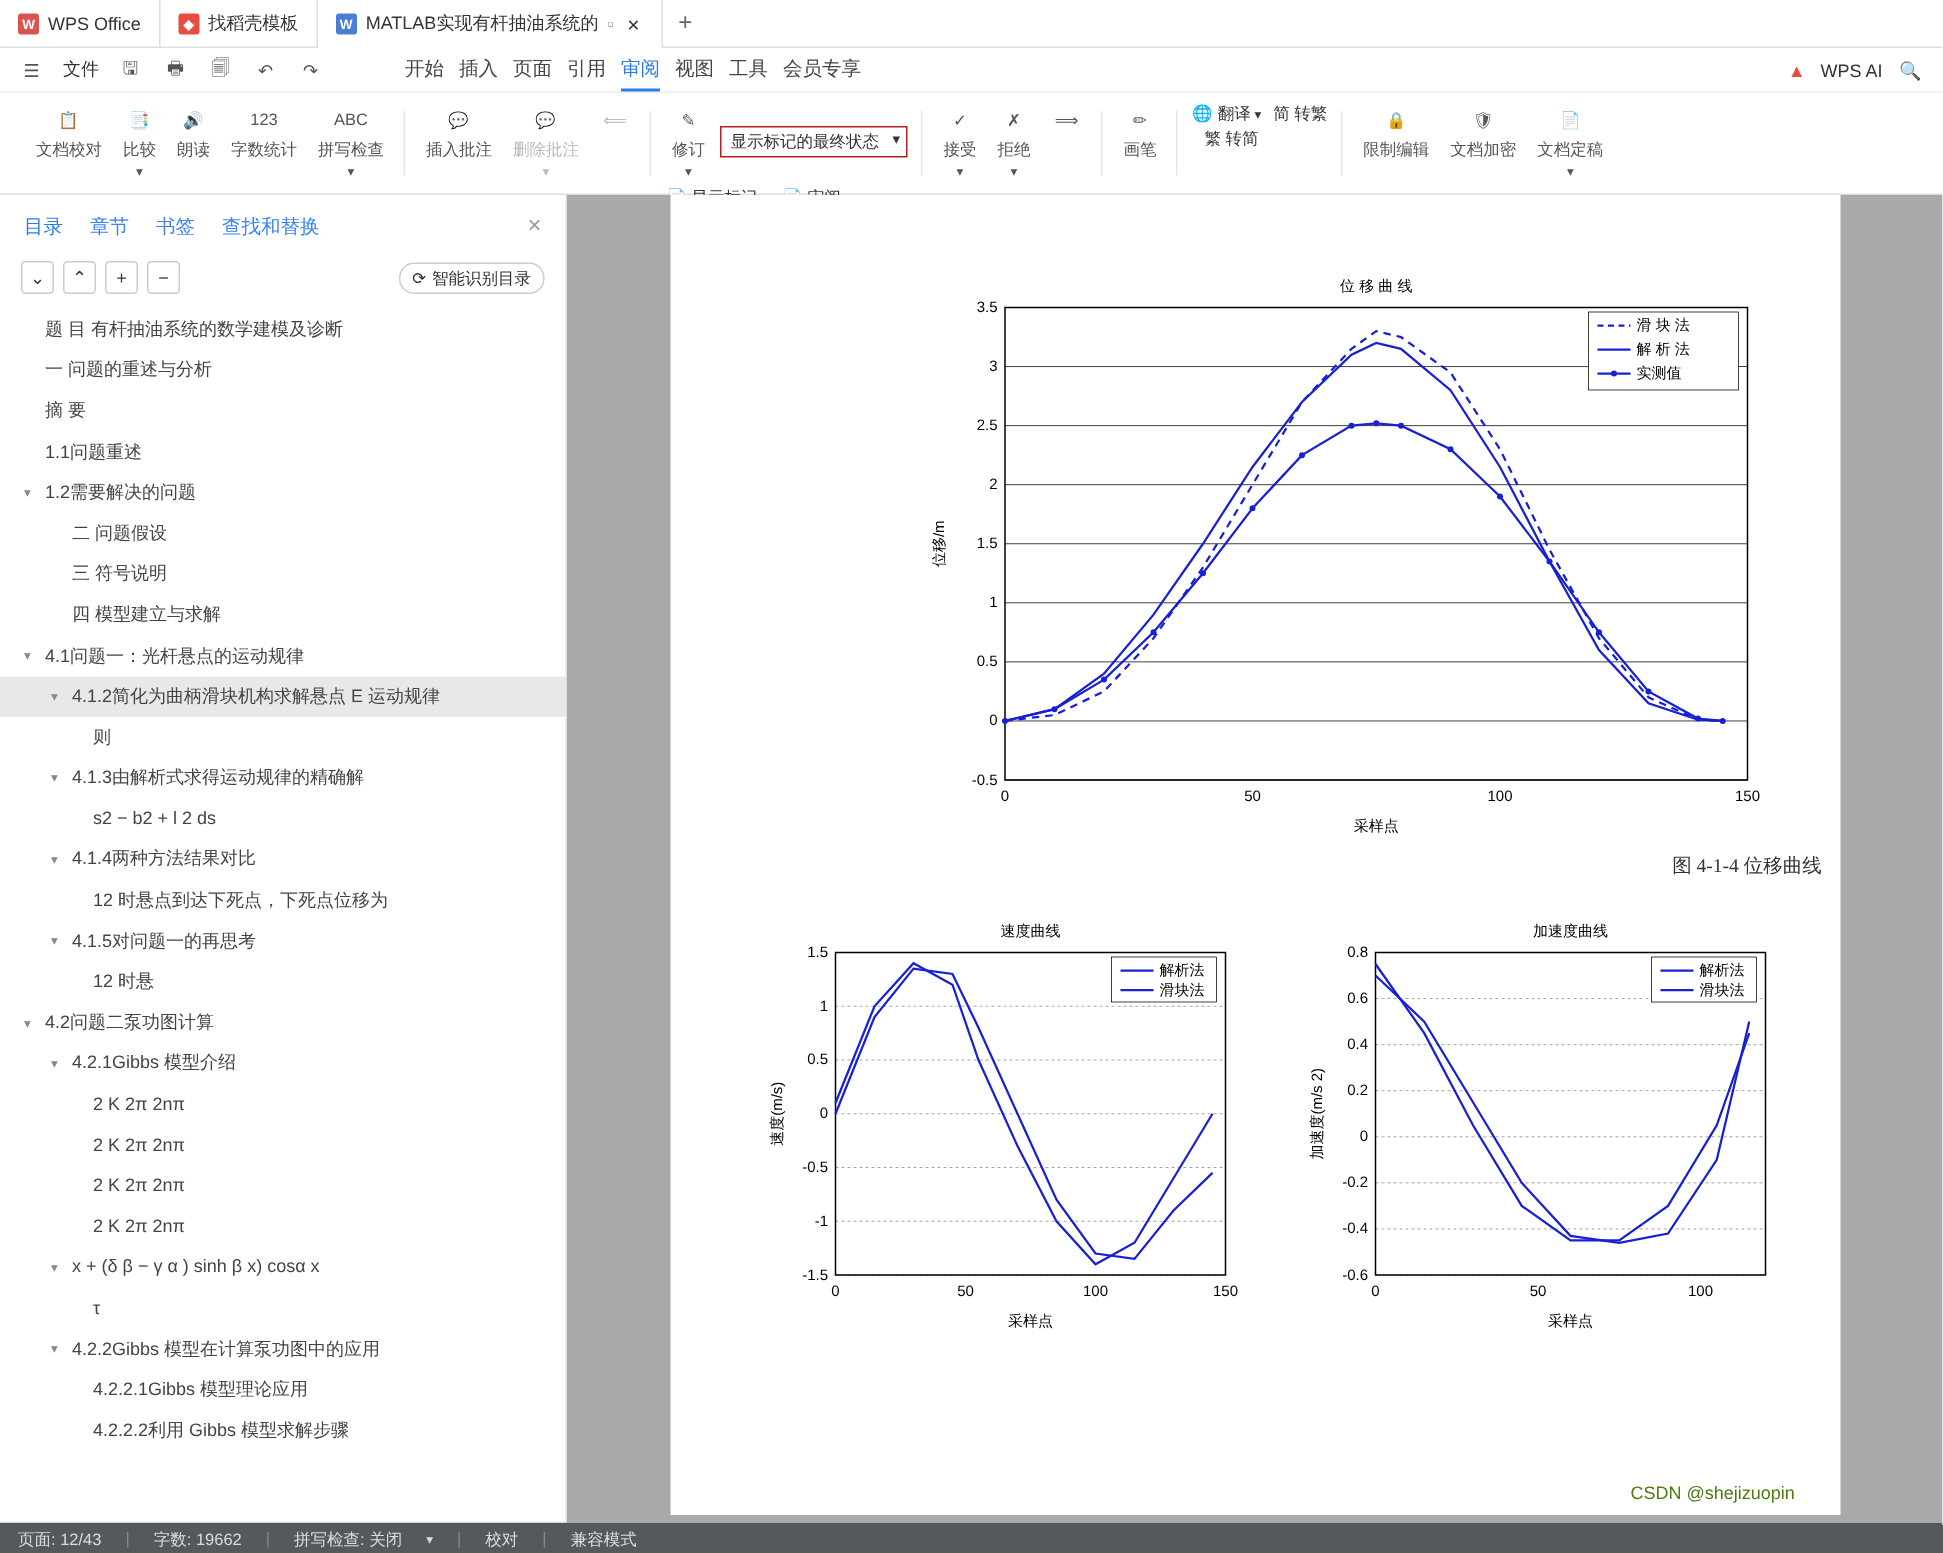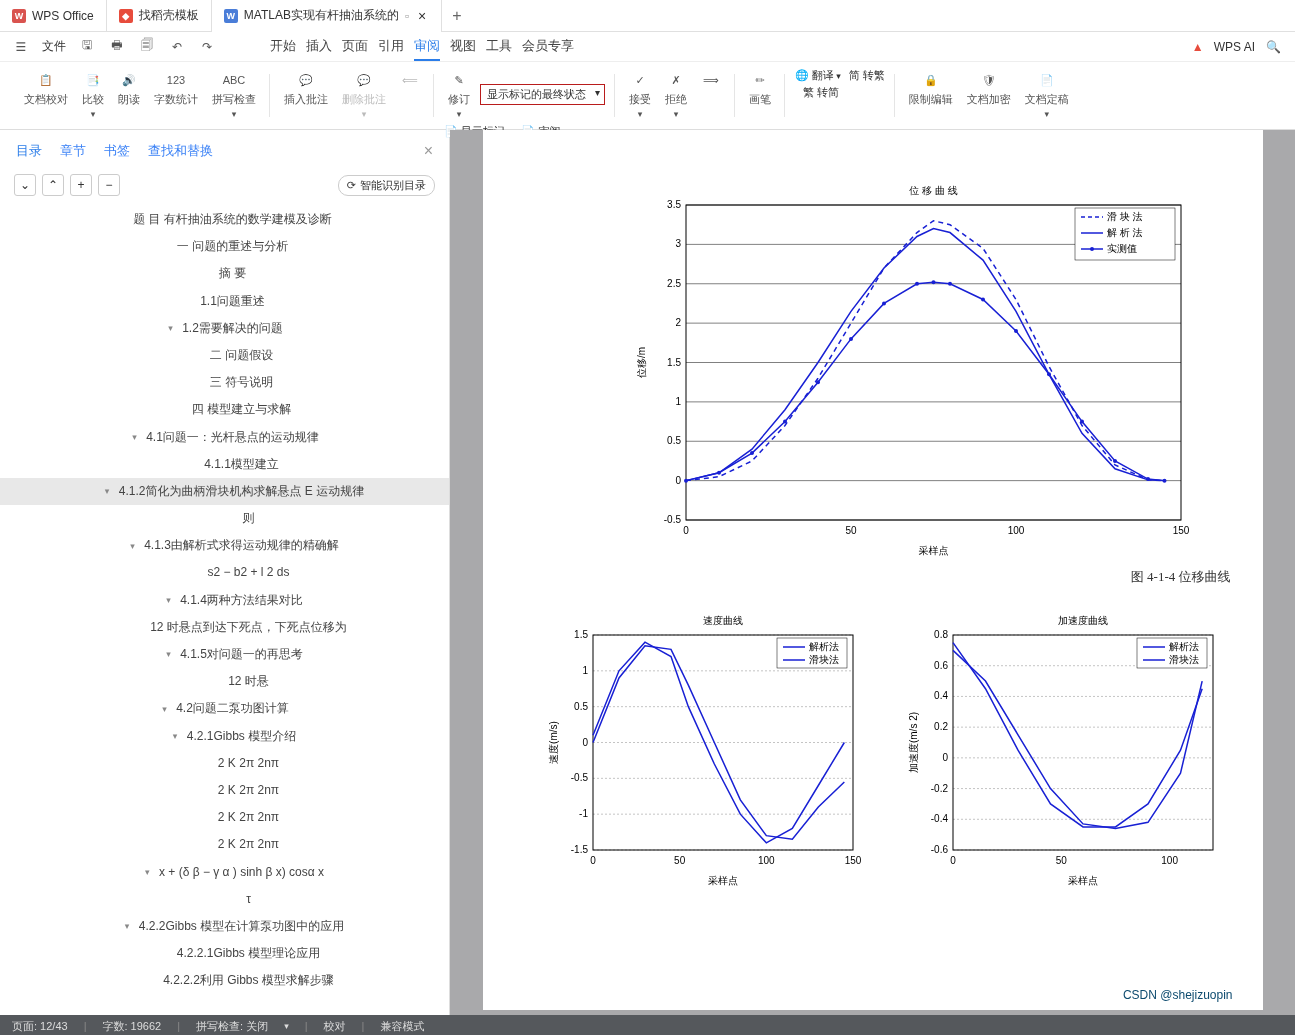--- a/index.html
+++ b/index.html
@@ -22,42 +22,42 @@
 .ribbon-group::after { content: ""; position: absolute; right: 0; top: 6px; bottom: 6px; width: 1px; background: #e5e5e5; }
 .ribbon-group:last-child::after { display: none; }
 .ribbon-btn { display: flex; flex-direction: column; align-items: center; gap: 2px; font-size: 11px; color: #555; cursor: pointer; padding: 2px 4px; }
 .ribbon-btn.disabled { color: #bbb; }
 .ribbon-row { display: flex; gap: 6px; }
 .ribbon-icon { width: 20px; height: 20px; display: inline-flex; align-items: center; justify-content: center; }
 .ribbon-select { border: 1px solid #b91c1c; padding: 2px 18px 2px 6px; font-size: 11px; background: #fff; position: relative; }
 .ribbon-select::after { content: "▾"; position: absolute; right: 4px; font-size: 10px; }
 .dropdown-caret::after { content: " ▾"; font-size: 9px; }
 .main { display: flex; height: calc(100vh - 150px); }
-.sidebar { width: 450px; background: #fff; border-right: 1px solid #ddd; display: flex; flex-direction: column; }
+.sidebar { width: 378px; background: #fff; border-right: 1px solid #ddd; display: flex; flex-direction: column; }
 .sidebar-tabs { display: flex; gap: 18px; padding: 12px 16px 8px; font-size: 13px; }
 .sidebar-tab { cursor: pointer; color: #3b82f6; }
 .sidebar-tab.active { color: #2b7de9; font-weight: 500; }
 .sidebar-close { margin-left: auto; font-size: 16px; color: #999; cursor: pointer; }
 .sidebar-toolbar { display: flex; gap: 6px; padding: 6px 14px; align-items: center; }
 .tb-btn { width: 22px; height: 22px; border: 1px solid #ccc; border-radius: 3px; display: inline-flex; align-items: center; justify-content: center; font-size: 12px; cursor: pointer; background: #fff; }
 .ai-toc-btn { margin-left: auto; padding: 2px 8px; border: 1px solid #ccc; border-radius: 10px; font-size: 11px; display: flex; align-items: center; gap: 4px; cursor: pointer; }
 .toc { flex: 1; overflow-y: auto; padding: 4px 0; }
-.toc-item { display: flex; align-items: center; padding: 4px 14px; font-size: 12px; color: #444; cursor: pointer; line-height: 1.6; justify-content: center; }
+.toc-item { display: flex; align-items: center; padding: 4px 14px; font-size: 12px; color: #444; cursor: pointer; line-height: 1.6; }
 .toc-item.lvl0 { padding-left: 30px; }
 .toc-item.lvl2 { padding-left: 48px; }
 .toc-item.lvl3 { padding-left: 62px; }
 .toc-item.sel { background: #e8e8e8; }
 .toc-caret { width: 12px; font-size: 9px; color: #888; margin-right: 2px; margin-left: -14px; }
 .document { flex: 1; background: #a9a9ab; overflow: auto; position: relative; padding: 0 30px; }
 .page { background: #fff; margin: 0 auto; width: 780px; min-height: 880px; position: relative; padding: 20px; }
-.chart-big { position: absolute; left: 148px; top: 50px; width: 600px; }
+.chart-big { position: absolute; left: 168px; top: 50px; width: 600px; }
 .chart-title-txt { text-align: right; font-size: 13px; margin-top: 8px; font-family: "SimSun", serif; }
 .chart-row { display: flex; gap: 30px; position: absolute; top: 480px; left: 60px; }
 .chart-small { width: 330px; }
-.watermark { position: absolute; right: 30px; bottom: 8px; font-size: 12px; color: #0c4a6e; }
+.watermark { position: absolute; right: 30px; bottom: 8px; font-size: 12px; color: #4d7c0f; }
 .statusbar { height: 22px; background: #55585c; color: #ddd; display: flex; align-items: center; padding: 0 12px; gap: 16px; font-size: 11px; }
 .statusbar .sep { color: #888; }
 svg.chart { display: block; }
 .grid-line { stroke: #000; stroke-width: 0.5; }
 .grid-dashed { stroke: #888; stroke-width: 0.5; stroke-dasharray: 2,2; }
 .curve { fill: none; stroke-width: 1.5; }
 .axis-text { font-size: 10px; fill: #000; }
 .legend-box { fill: #fff; stroke: #000; stroke-width: 0.5; }
 .logo-sq { width:14px; height:14px; display:inline-flex; align-items:center; justify-content:center; border-radius:2px; color:#fff; font-size:9px; font-weight:bold; }
 </style>
@@ -256,23 +256,20 @@
         </div>
         <div class="toc-item lvl2">
           <span>三 符号说明</span>
         </div>
         <div class="toc-item lvl2">
           <span>四 模型建立与求解</span>
         </div>
         <div class="toc-item lvl0">
           <span class="toc-caret">▾</span>
           <span>4.1问题一：光杆悬点的运动规律</span>
-        </div>
-        <div class="toc-item lvl2">
-          <span>4.1.1模型建立</span>
         </div>
         <div class="toc-item lvl2 sel">
           <span class="toc-caret">▾</span>
           <span>4.1.2简化为曲柄滑块机构求解悬点 E 运动规律</span>
         </div>
         <div class="toc-item lvl3">
           <span>则</span>
         </div>
         <div class="toc-item lvl2">
           <span class="toc-caret">▾</span>

